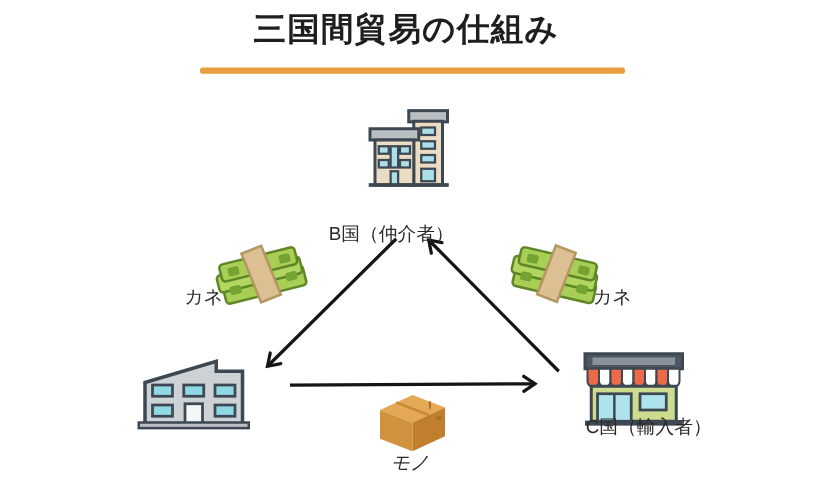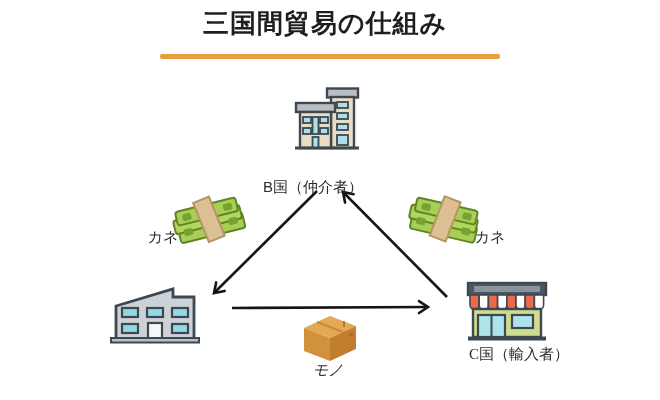--- a/index.html
+++ b/index.html
@@ -90,21 +90,21 @@
         <path d="M60.2,14 v10 a4.6,4.6 0 0 0 9.2,0 v-10 z" fill="#EC6A4A"></path>
         <path d="M69.4,14 v10 a4.6,4.6 0 0 0 9.2,0 v-10 z" fill="#ffffff"></path>
       </g>
       <rect x="8" y="28" width="68" height="28" fill="#CEDC8E" stroke="#3D4852" stroke-width="2.4"></rect>
       <rect x="13" y="34" width="27" height="22" fill="#AEE3EC" stroke="#3D4852" stroke-width="2.2"></rect>
       <line x1="26.5" y1="34" x2="26.5" y2="56" stroke="#3D4852" stroke-width="2"></line>
       <rect x="47" y="34" width="21" height="13" fill="#AEE3EC" stroke="#3D4852" stroke-width="2.2"></rect>
       <rect x="3" y="55.5" width="78" height="4" fill="#3D4852"></rect>
     </svg>
   </div>
-  <div class="node-label" style="left:449px;top:345px;width:140px;font-family:Liberation Serif, serif;">C国（輸入者）</div>
+  <div class="node-label" style="left:449px;top:332px;width:140px;">C国（輸入者）</div>
 
   <div class="icon" style="left:168px;top:192px;width:84px;height:58px;">
     <svg viewBox="0 0 84 58">
       <g transform="rotate(-14 42 29)">
         <rect x="9" y="28" width="66" height="16" rx="3" fill="#A8CE55" stroke="#5E8626" stroke-width="2"></rect>
         <rect x="6" y="20" width="68" height="14" rx="3" fill="#B2D660" stroke="#5E8626" stroke-width="2"></rect>
         <rect x="10" y="12" width="62" height="14" rx="3" fill="#A8CE55" stroke="#5E8626" stroke-width="2"></rect>
         <rect x="16" y="16" width="9" height="7" rx="2" fill="#74A332"></rect>
         <rect x="58" y="16" width="9" height="7" rx="2" fill="#74A332"></rect>
         <rect x="14" y="31" width="9" height="7" rx="2" fill="#74A332"></rect>

